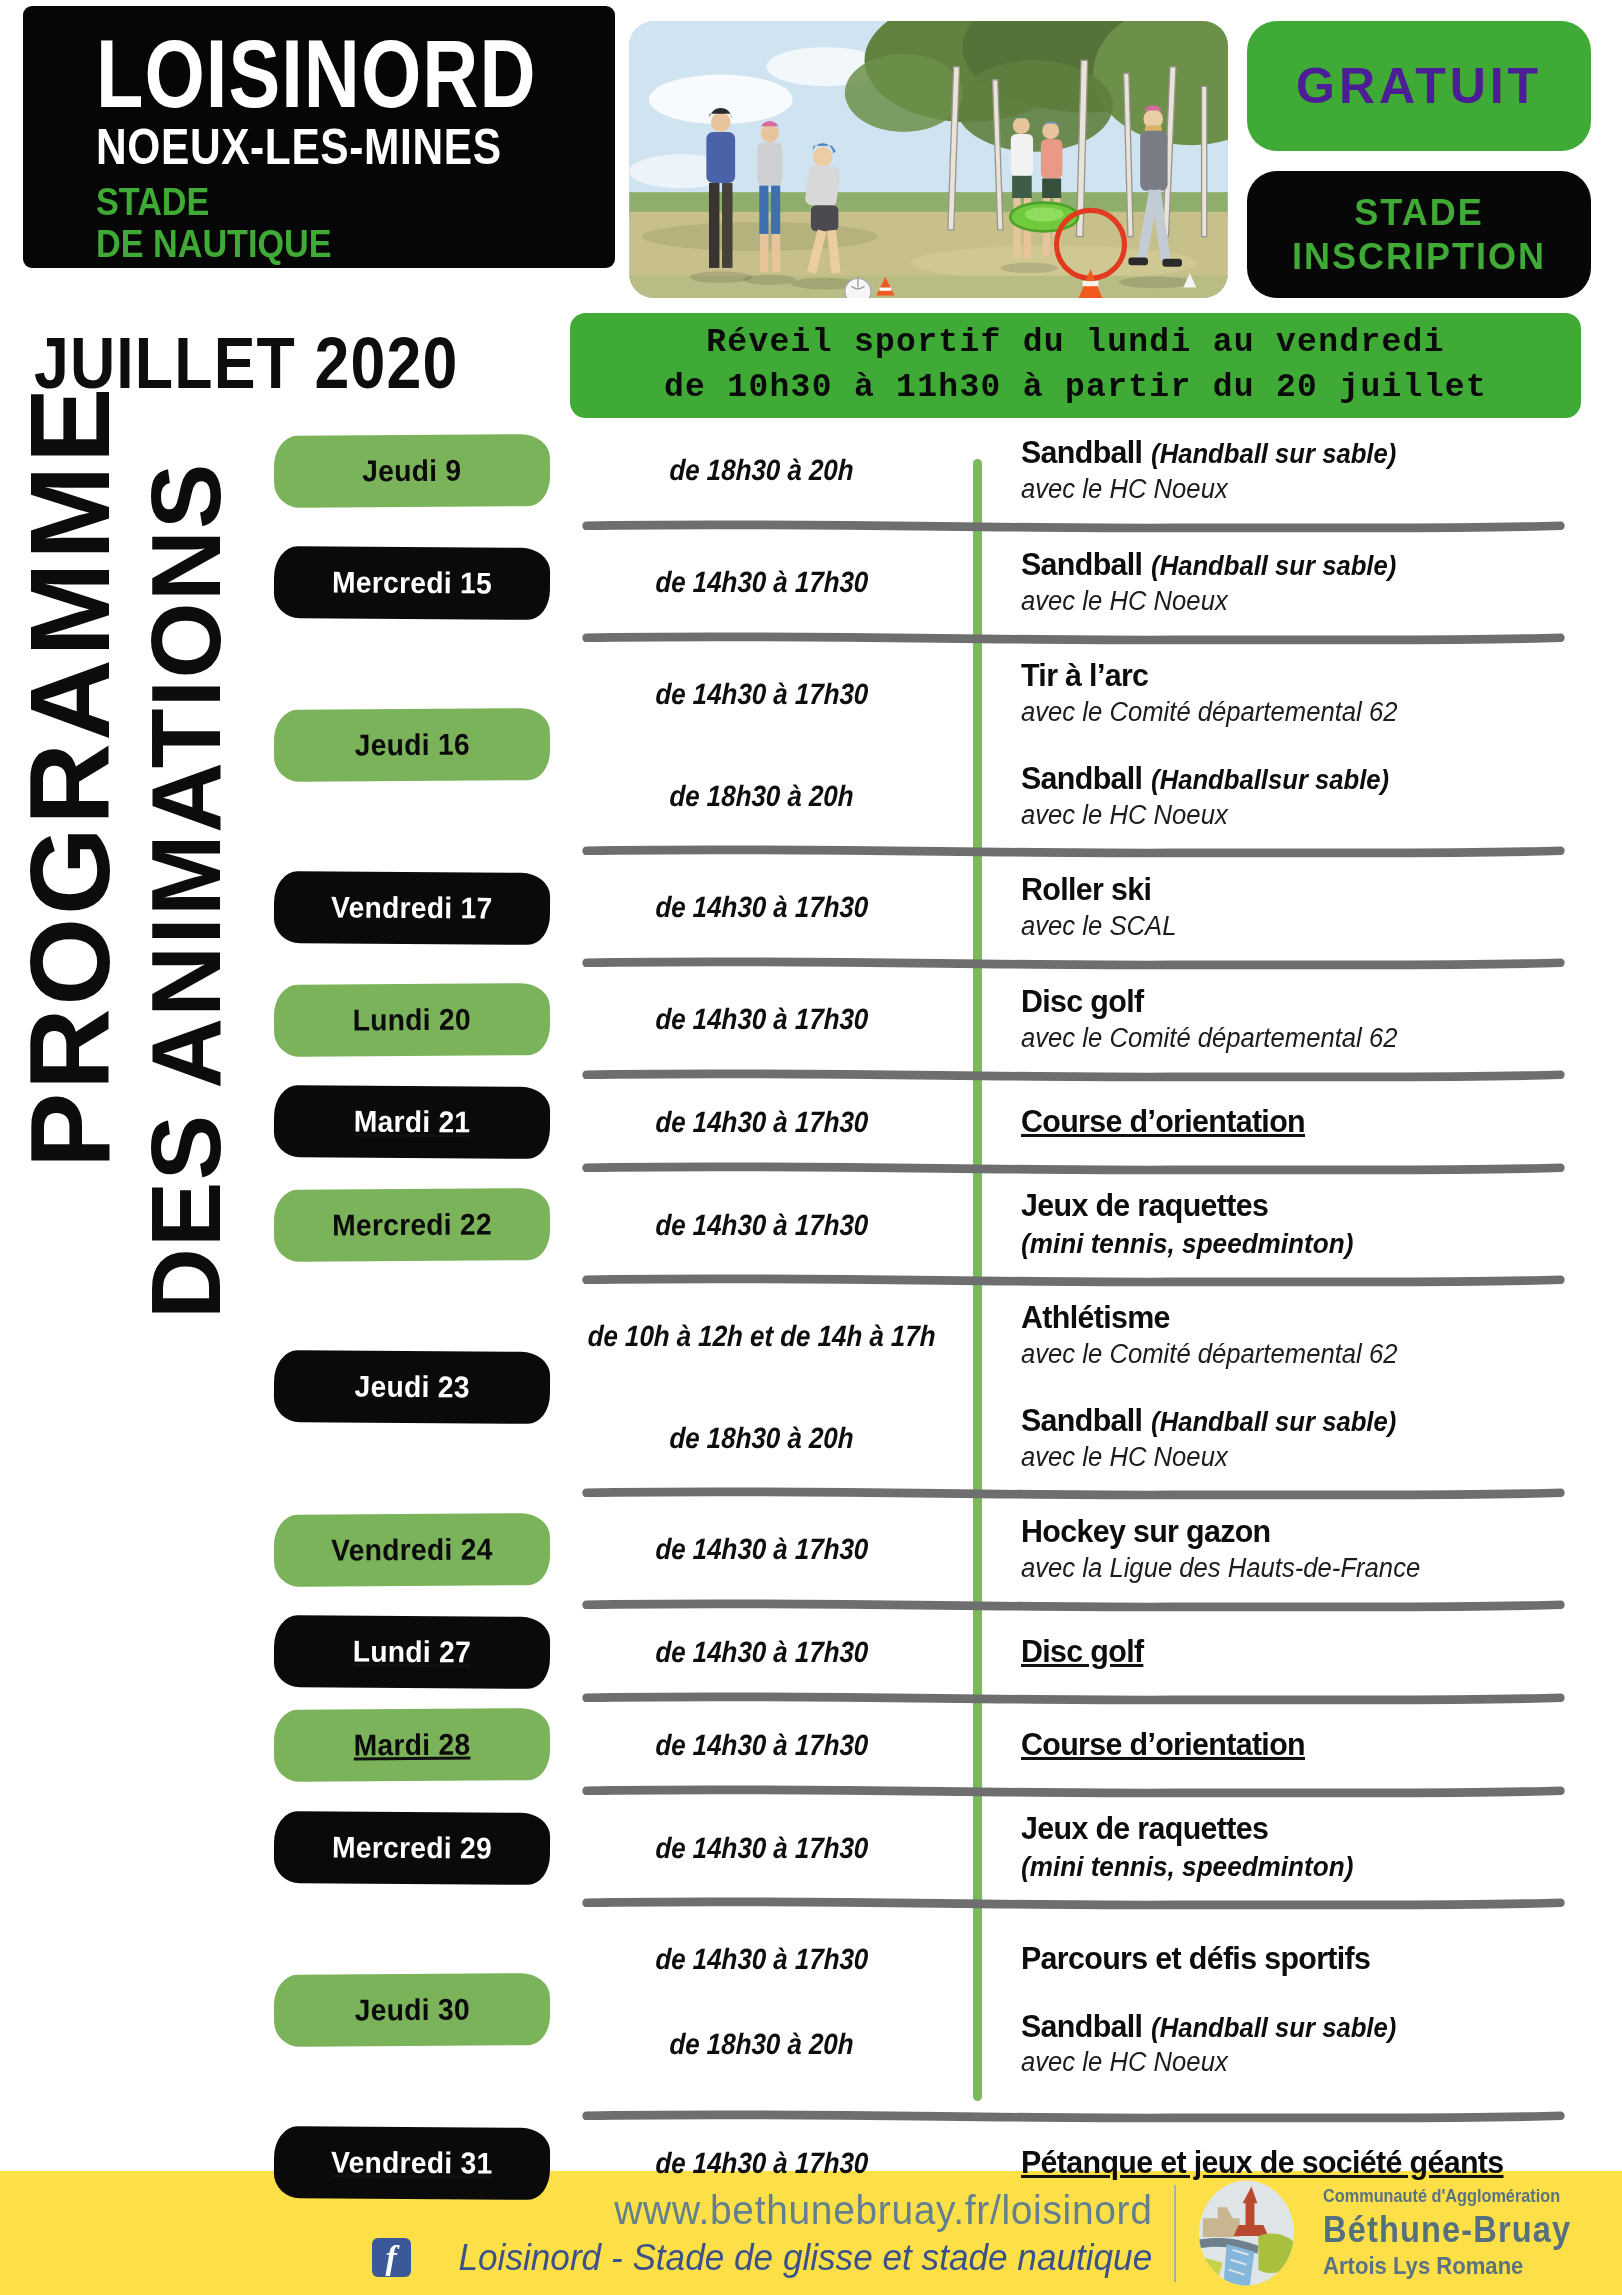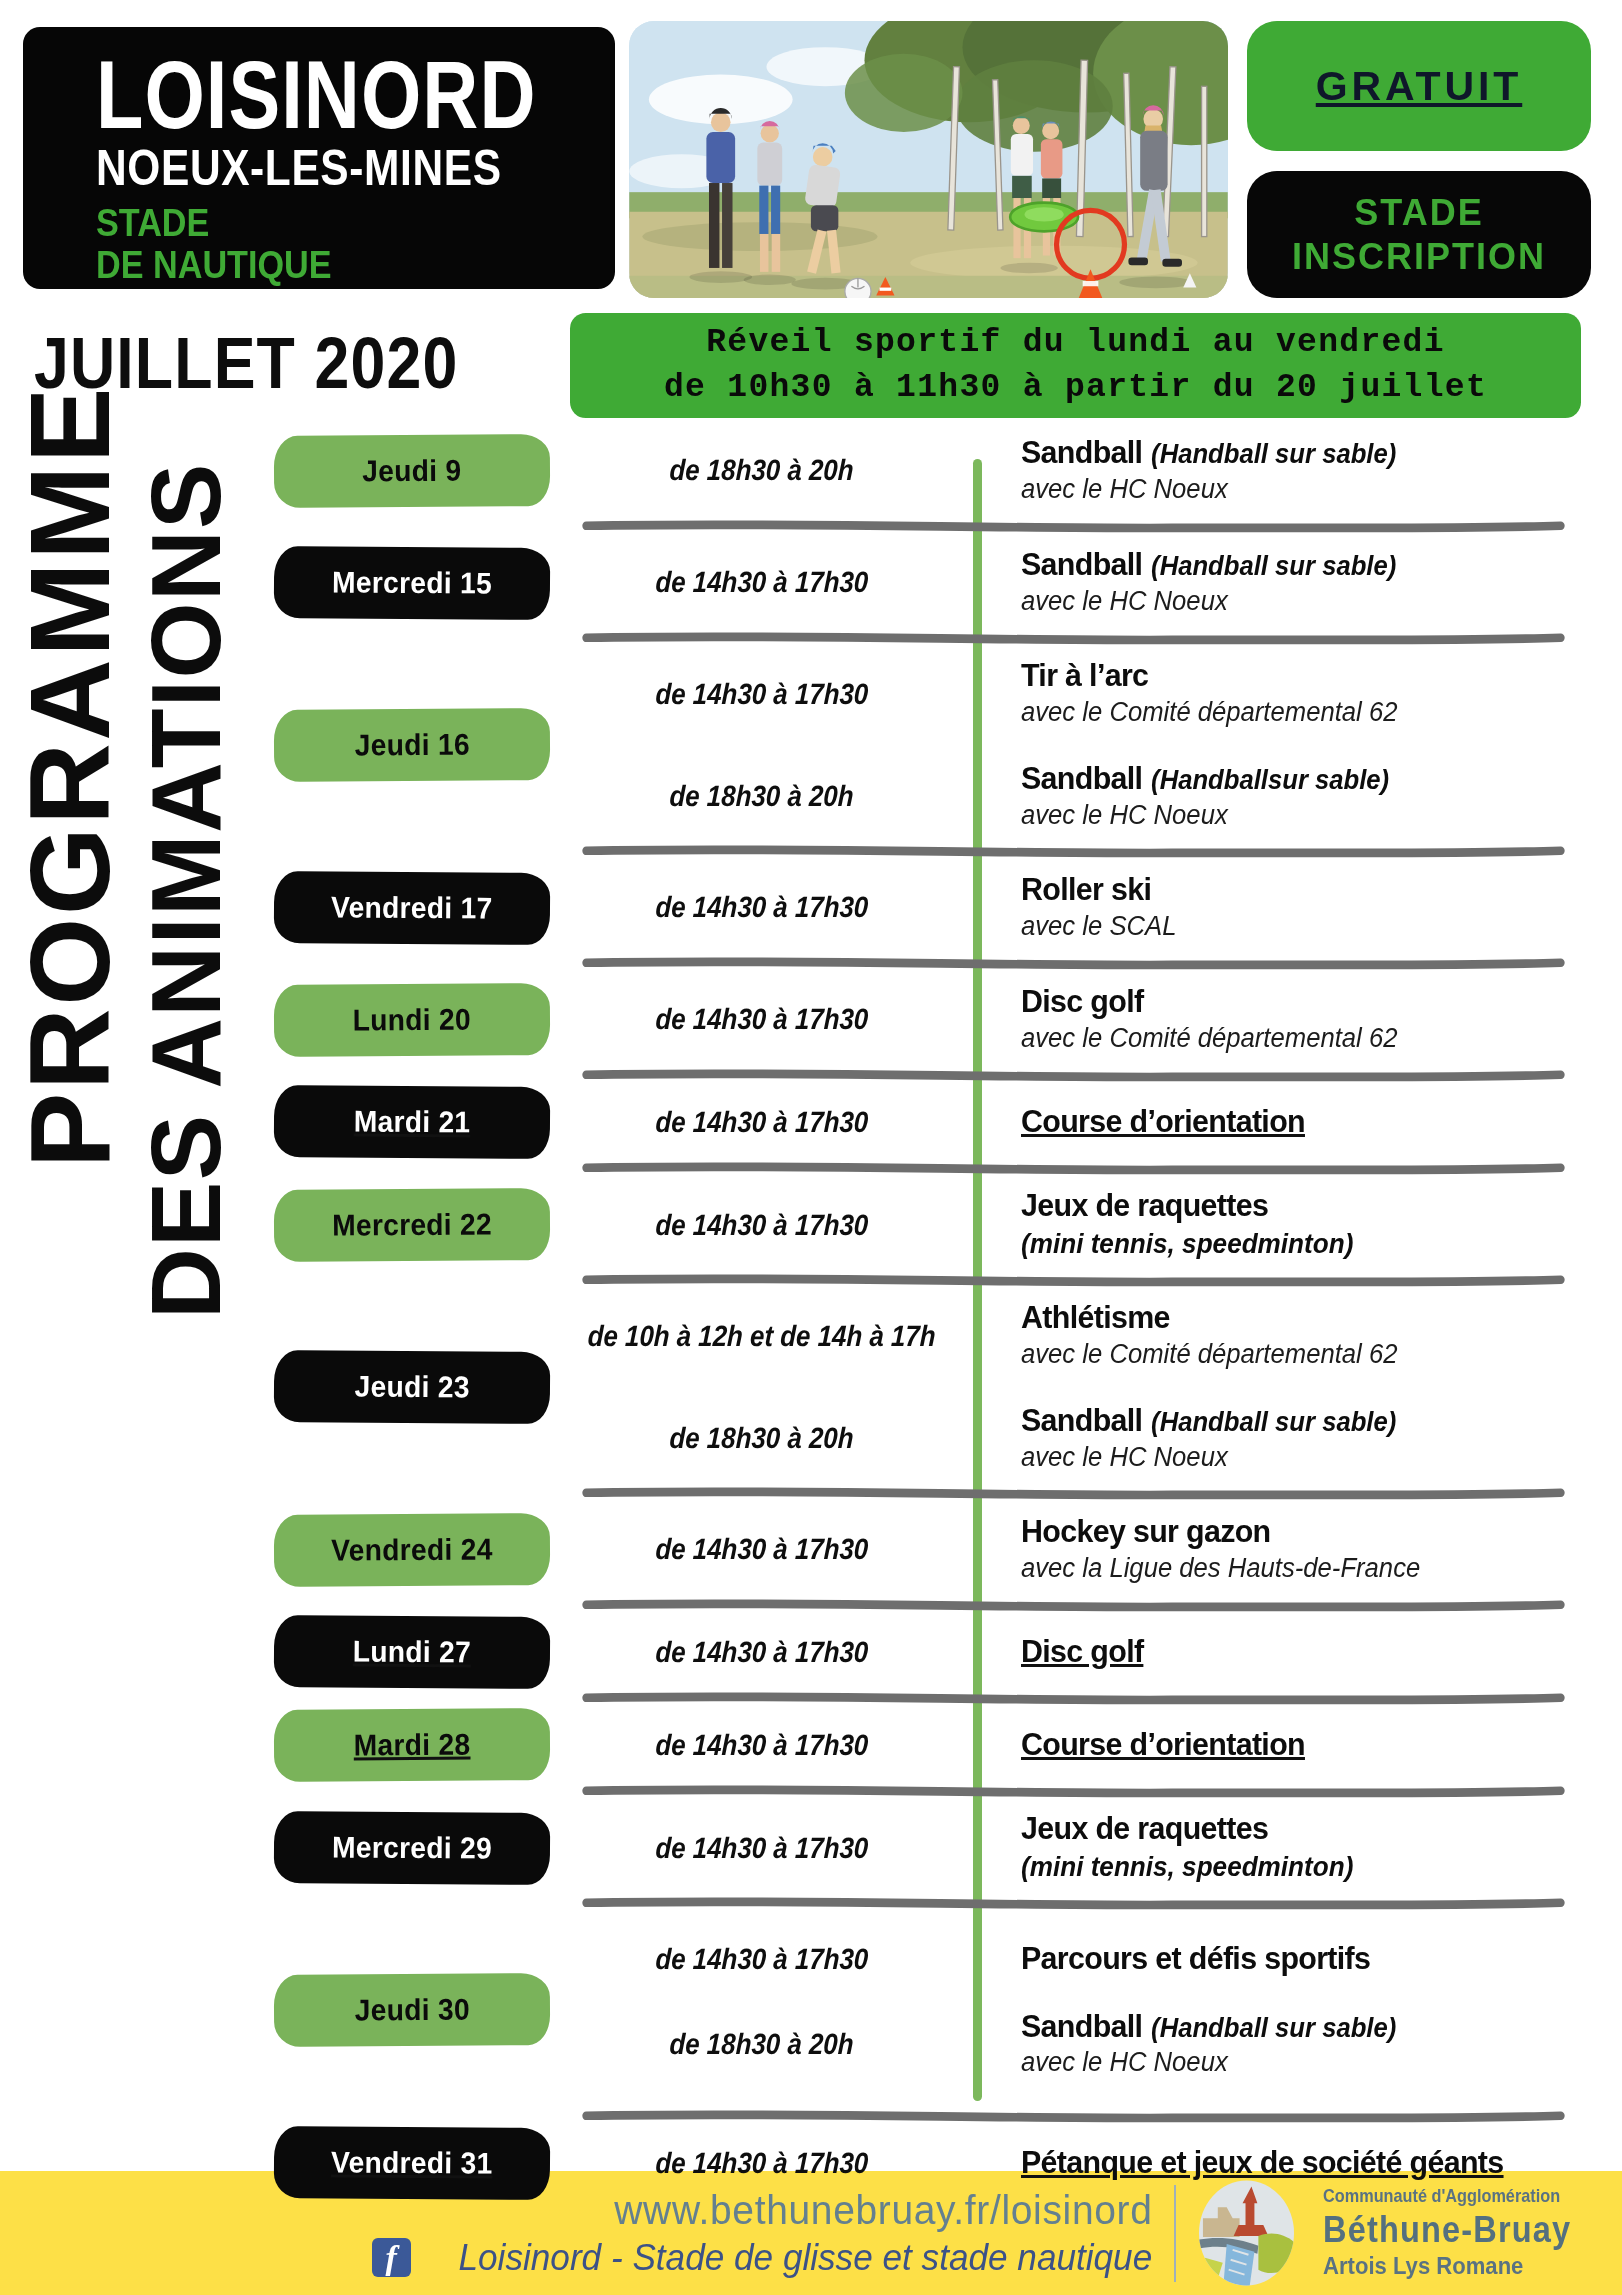--- a/index.html
+++ b/index.html
@@ -1,36 +1,36 @@
 <!DOCTYPE html>
 <html style="font-size:10.5px"><head>
 <meta charset="utf-8">
 <style>
   html,body{margin:0;padding:0;background:#9a9a9a;}
   .page{position:relative;width:1623px;height:2295px;background:#ffffff;overflow:hidden;
         font-family:"Liberation Sans","DejaVu Sans",sans-serif;color:#111;}
 
   
-  .hdr-box{position:absolute;left:23px;top:27px;width:592px;height:262px;background:#060606;
-           border-radius:17px;padding:22px 0 12px 73px;box-sizing:border-box;}
+  .hdr-box{position:absolute;left:23px;top:6px;width:592px;height:262px;background:#060606;
+           border-radius:9px;padding:22px 0 12px 73px;box-sizing:border-box;}
   .loisinord{font-size:97px;font-weight:900;color:#fff;letter-spacing:1.3px;line-height:.95;
              transform:scaleX(.80);transform-origin:left top;white-space:nowrap;}
   .noeux{font-size:50px;font-weight:900;color:#fff;letter-spacing:0.7px;line-height:1.08;
          transform:scaleX(.85);transform-origin:left top;white-space:nowrap;}
   .stade{font-size:38px;font-weight:800;color:#3faa35;line-height:1.12;margin-top:6.5px;
          transform:scaleX(.9);transform-origin:left top;white-space:nowrap;}
 
   .photo{position:absolute;left:629px;top:21px;width:599px;height:277px;border-radius:25px;
          overflow:hidden;background:#cfe3f0;}
   .photo svg{display:block;width:100%;height:100%;}
 
   .badge{position:absolute;left:1247px;width:344px;border-radius:30px;display:flex;
          flex-direction:column;align-items:center;justify-content:center;text-align:center;}
   .badge-free{top:21px;height:130px;background:#3faa35;}
-  .badge-free span{font-size:41px;font-weight:900;color:#0f172a;letter-spacing:3.9px;text-decoration:underline;}
+  .badge-free span{font-size:50px;font-weight:900;color:#4c1d95;letter-spacing:3.9px;}
   .badge-noreg{top:171px;height:127px;background:#070707;}
   .badge-noreg span{font-size:36px;font-weight:900;color:#3faa35;letter-spacing:2px;line-height:1.22;}
 
   
   .month{position:absolute;left:34px;top:322px;font-size:72px;font-weight:900;letter-spacing:1.3px;
          color:#0d0d0d;transform:scaleX(.87);transform-origin:left top;white-space:nowrap;}
   .banner{position:absolute;left:570px;top:313px;width:1011px;height:105px;background:#3faa35;
           border-radius:15.7px;display:flex;flex-direction:column;align-items:center;justify-content:center;}
   .banner div{font-family:"Liberation Mono","DejaVu Sans Mono",monospace;font-weight:700;
               font-size:33px;color:#0a0a0a;letter-spacing:1.3px;line-height:1.35;white-space:nowrap;}

